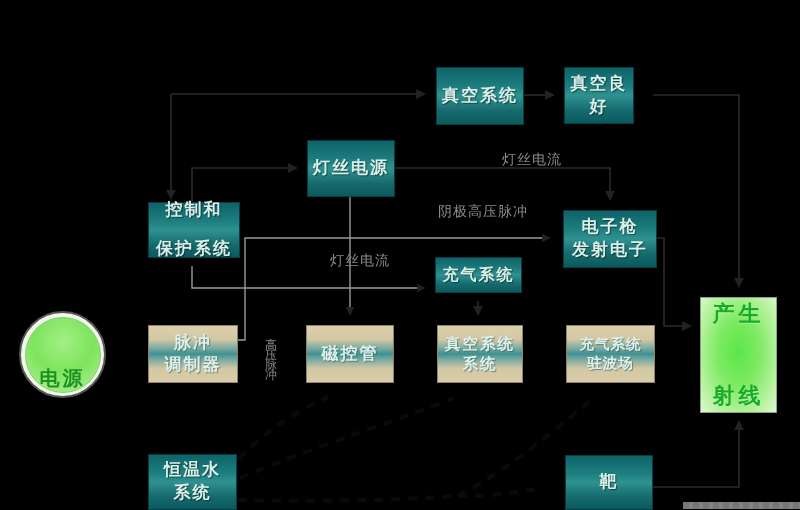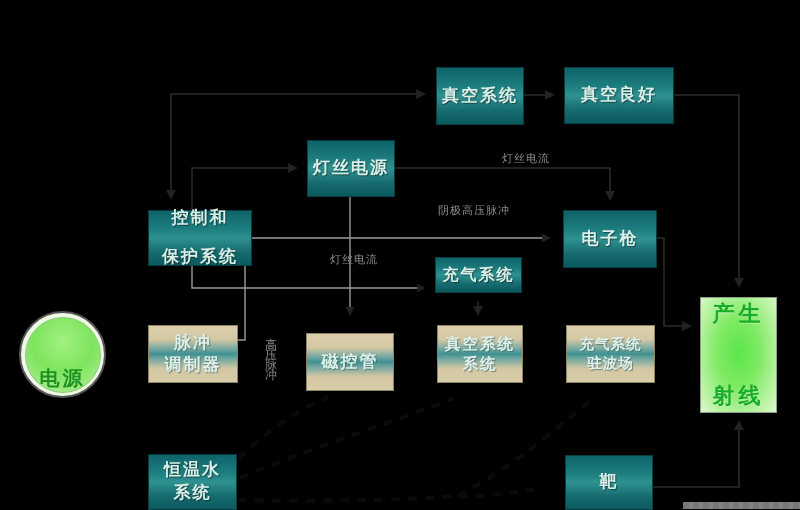--- a/index.html
+++ b/index.html
@@ -41,21 +41,21 @@
     display:flex;align-items:center;justify-content:center;box-sizing:border-box;
   }
   .circle-inner{
     width:74px;height:74px;border-radius:50%;
     background:radial-gradient(circle at 50% 32%,#a2f183 0%,#7ee45e 48%,#b6f099 100%);
     border:1px solid #8cc87c;
     display:flex;align-items:flex-end;justify-content:center;
     color:#1d9122;font-size:20px;font-weight:bold;letter-spacing:3px;
   }
   .wire-label{
-    position:absolute;z-index:3;color:#8a8a8a;font-size:11px;
+    position:absolute;z-index:3;color:#8a8a8a;font-size:14px;
     letter-spacing:1px;white-space:nowrap;font-weight:normal;text-align:center;
   }
   .wire-label.stacked{line-height:10px;letter-spacing:0;text-align:center;white-space:normal;}
   .watermark-sliver{
     position:absolute;left:683px;top:502px;width:117px;height:7px;z-index:1;
     background:repeating-linear-gradient(90deg,#d9d9d9 0 6px,#eeeeee 6px 10px);
     opacity:.55;filter:blur(.6px);
   }
 </style>
 </head>
@@ -129,53 +129,54 @@
       <path d="M238,500 C315,502 400,500 458,496"></path>
       <path d="M458,496 C505,472 558,428 597,395" marker-end="url(#ahD)"></path>
       <path d="M458,496 C490,497 520,492 548,487" marker-end="url(#ahD)"></path>
     </g>
   </svg>
 
   <div class="node teal" style="left:436px;top:67px;width:88px;height:58px;">
     <span>真空系统</span>
   </div>
 
-  <div class="node teal" style="left:564px;top:67px;width:110px;height:57px;">
+  <div class="node teal" style="left:564px;top:67px;width:70px;height:57px;">
     <span>真空良好</span>
   </div>
 
   <div class="node teal" style="left:307px;top:140px;width:88px;height:57px;">
     <span>灯丝电源</span>
   </div>
 
-  <div class="node teal" style="left:148px;top:210px;width:104px;height:56px;gap:16px;">
+  <div class="node teal" style="left:148px;top:202px;width:92px;height:56px;gap:16px;">
     <span>控制和</span>
     <span>保护系统</span>
   </div>
 
   <div class="node teal" style="left:563px;top:210px;width:94px;height:58px;">
     <span>电子枪</span>
+    <span>发射电子</span>
   </div>
 
   <div class="node teal" style="left:435px;top:257px;width:87px;height:36px;font-size:16px;">
     <span>充气系统</span>
   </div>
 
   <div class="circle-outer" style="left:19px;top:311px;width:87px;height:87px;">
     <div class="circle-inner">
       <span>电源</span>
     </div>
   </div>
 
   <div class="node tan" style="left:148px;top:325px;width:90px;height:58px;">
     <span>脉冲</span>
     <span>调制器</span>
   </div>
 
-  <div class="node tan" style="left:306px;top:325px;width:88px;height:58px;margin-top:8px;">
+  <div class="node tan" style="left:306px;top:325px;width:88px;height:58px;">
     <span>磁控管</span>
   </div>
 
   <div class="node tan" style="left:437px;top:325px;width:86px;height:58px;font-size:15.5px;">
     <span>真空系统</span>
     <span>系统</span>
   </div>
 
   <div class="node tan small-font" style="left:566px;top:325px;width:89px;height:58px;">
     <span>充气系统</span>

